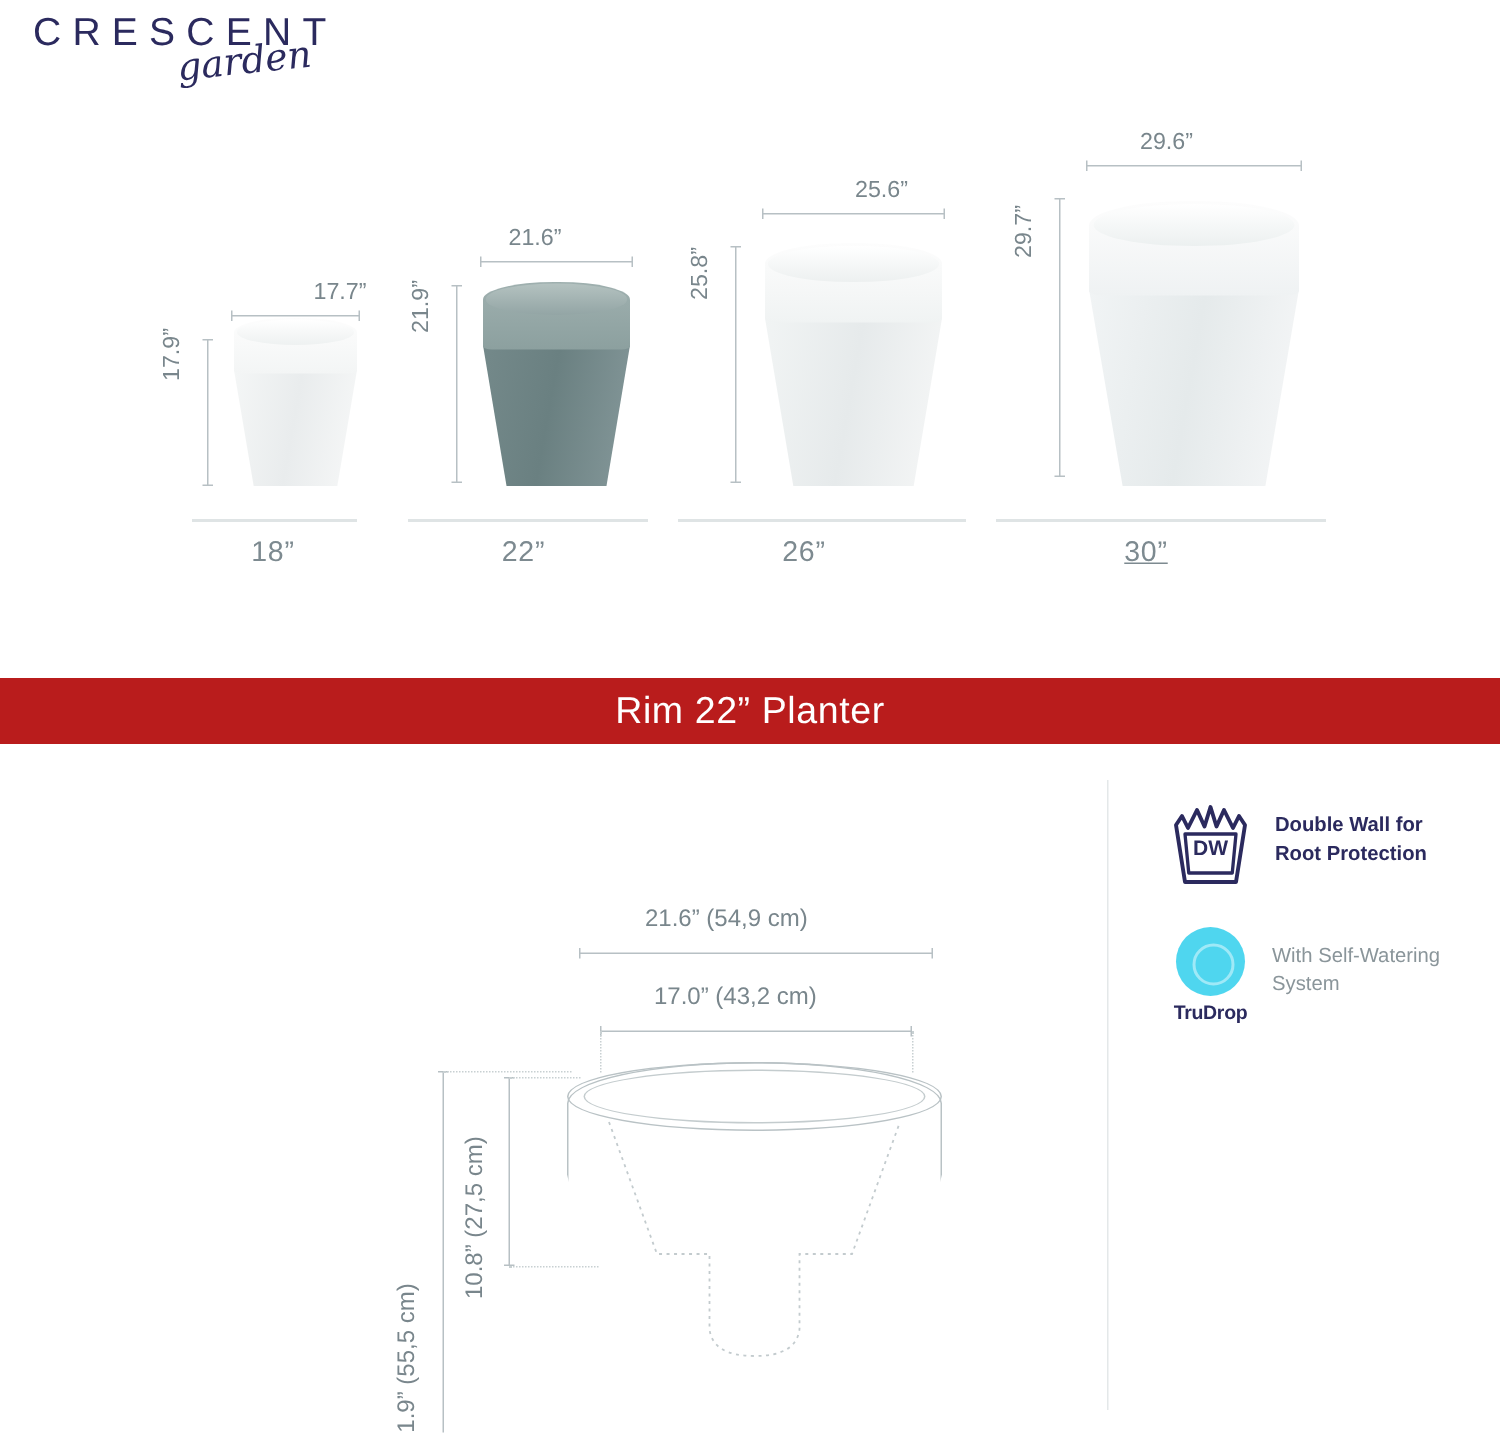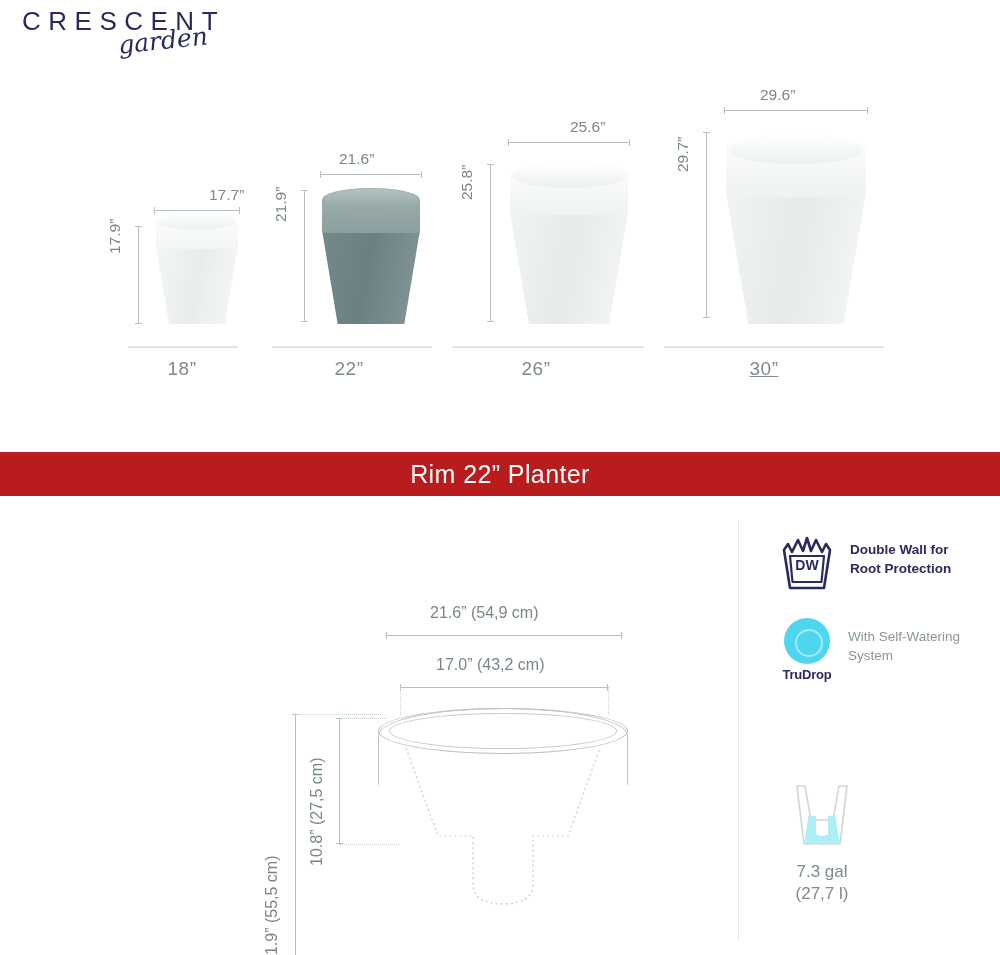--- a/index.html
+++ b/index.html
@@ -273,22 +273,14 @@
       <div class="circ"></div>
       <div class="tdlabel">TruDrop</div>
     </div>
     <div style="margin-left:10px; padding-top:9px;">
       <div class="feat-txt soft">With Self-Watering</div>
       <div class="feat-txt soft">System</div>
     </div>
   </div>
 
   <div class="caps">
-    <div class="cap">
-      <svg class="cap-svg" width="78" height="72" viewBox="0 0 78 72">
-        <path d="M14 6 L22 6 L28 40 L50 40 L56 6 L64 6 L57 64 L21 64 Z" fill="#ffffff" stroke="#cfd6d8" stroke-width="1.6"></path>
-        <path d="M25.5 36 L33 36 L33 54 Q39 58 45 54 L45 36 L52.5 36 L57 64 L21 64 Z" fill="#aeeff5"></path>
-      </svg>
-      <div class="cap-t">7.3 gal</div>
-      <div class="cap-t" style="margin-top:0;">(27,7 l)</div>
-    </div>
   </div>
 </div>
 
 </body></html>

